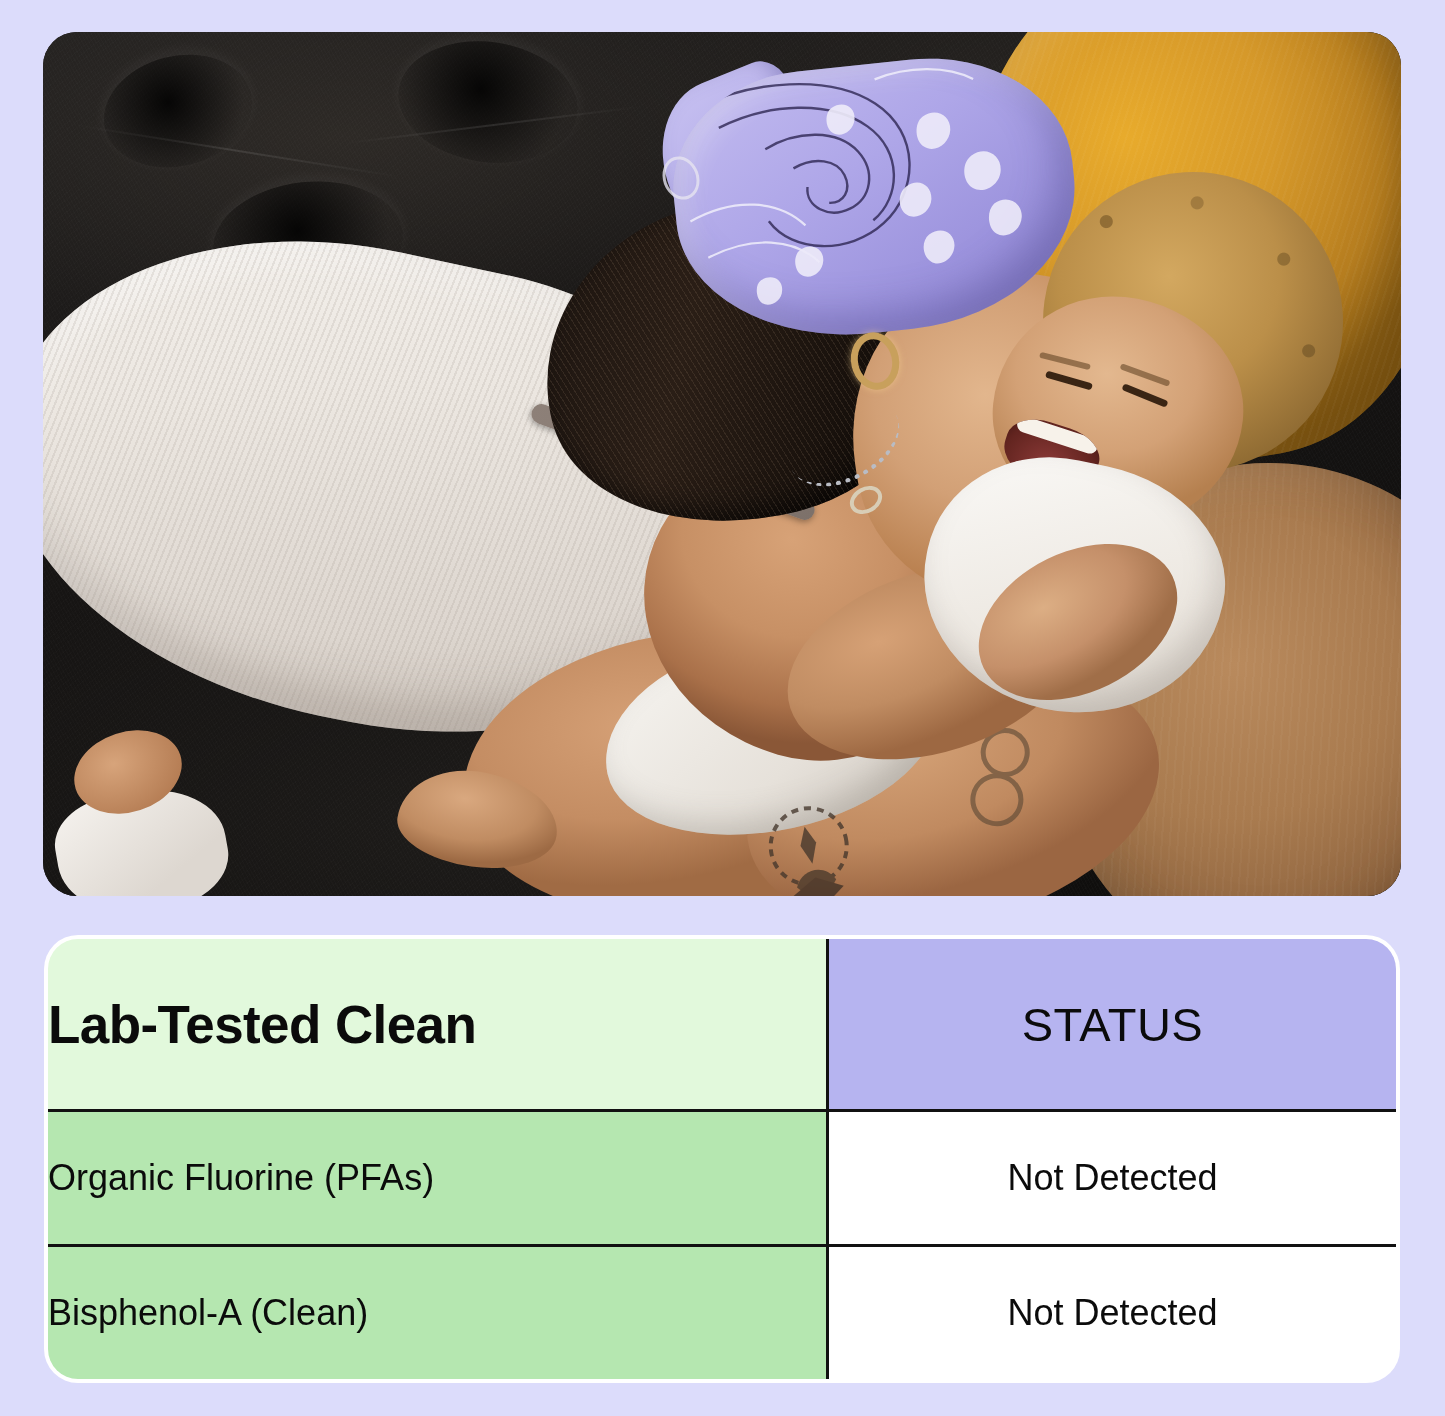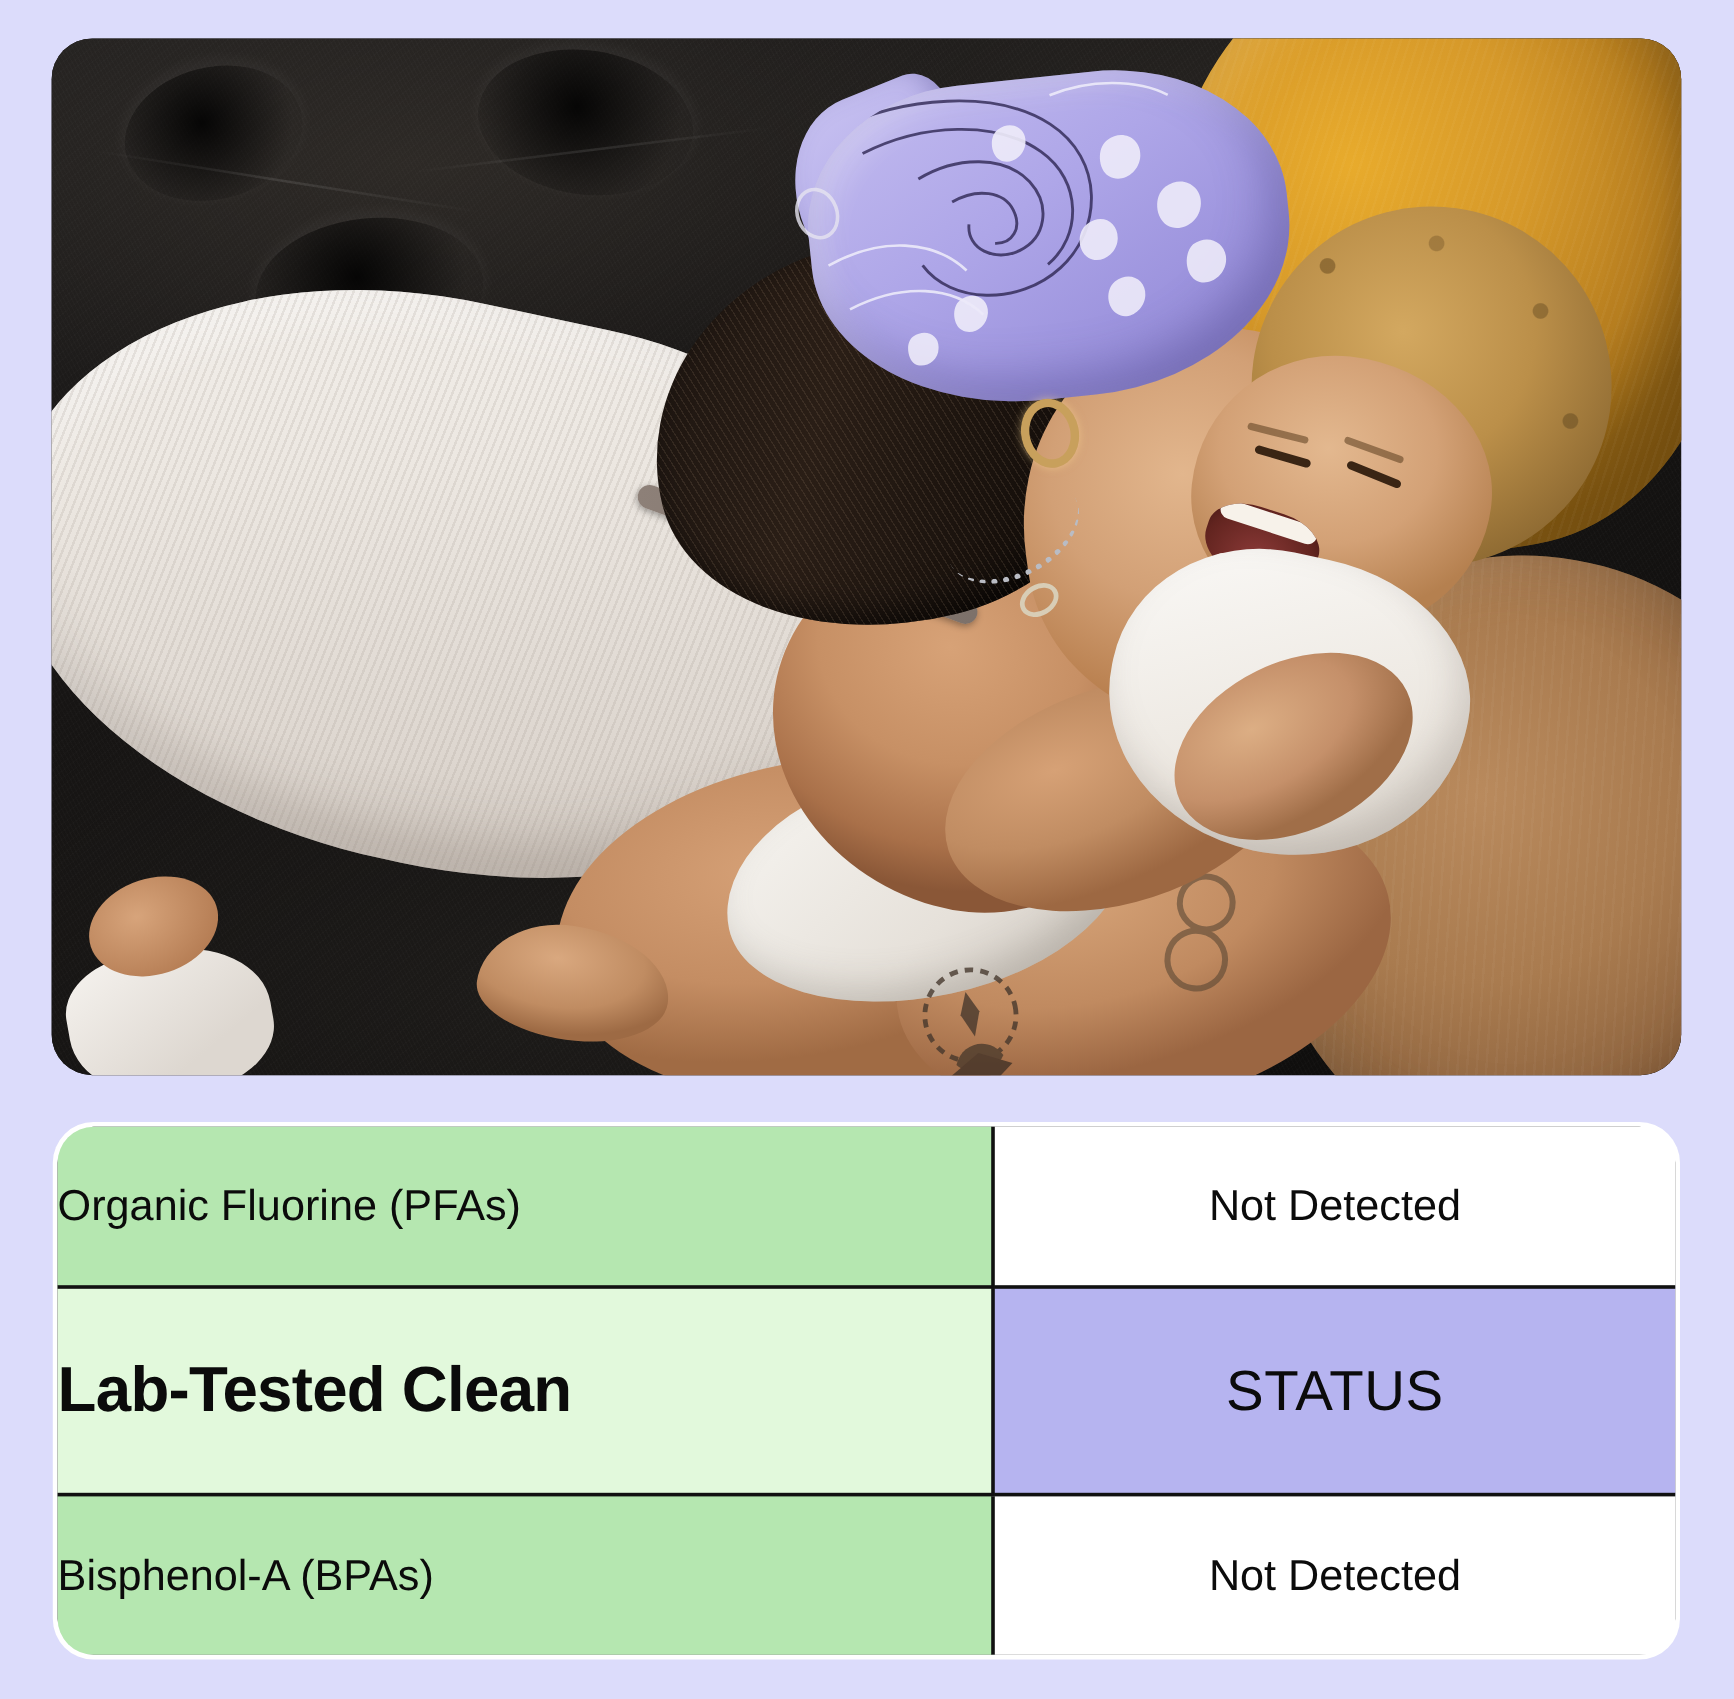--- a/index.html
+++ b/index.html
@@ -570,28 +570,28 @@
   </div>
 
   <div class="table-wrap">
     <table class="lab-table">
       <colgroup>
         <col class="col-name">
         <col class="col-status">
       </colgroup>
       <tbody>
         <tr>
+          <th class="th-name">Lab-Tested Clean</th>
+          <th class="th-status">STATUS</th>
+        </tr>
+        <tr>
           <td class="td-name">Organic Fluorine (PFAs)</td>
           <td class="td-status">Not Detected</td>
         </tr>
         <tr>
-          <th class="th-name">Lab-Tested Clean</th>
-          <th class="th-status">STATUS</th>
-        </tr>
-        <tr>
-          <td class="td-name">Bisphenol-A (BPAs)</td>
+          <td class="td-name">Bisphenol-A (Clean)</td>
           <td class="td-status">Not Detected</td>
         </tr>
       </tbody>
     </table>
   </div>
 
 </div>
 
 </body></html>

